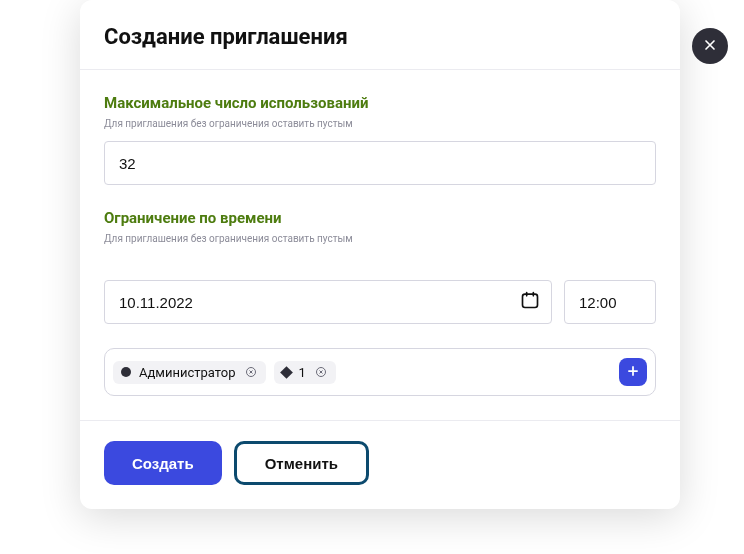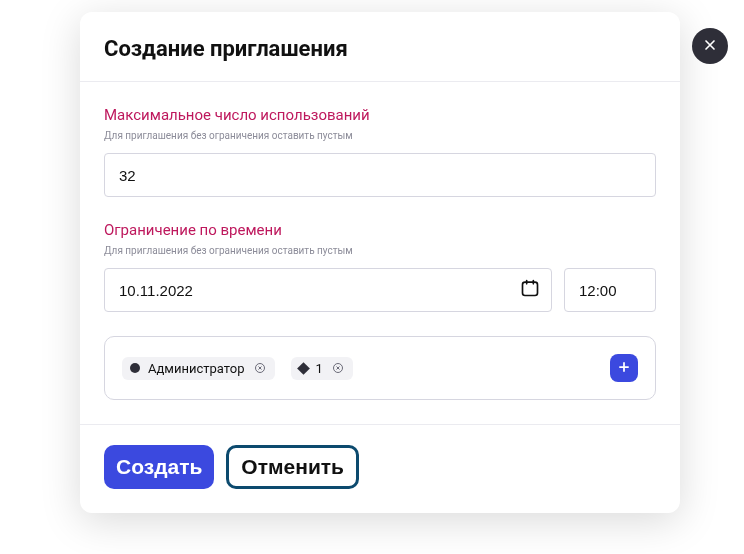--- a/index.html
+++ b/index.html
@@ -6,21 +6,21 @@
   body {
     font-family: -apple-system, BlinkMacSystemFont, "Segoe UI", Roboto, Helvetica, Arial, sans-serif;
     background: #fff;
     width: 744px;
     height: 554px;
     position: relative;
   }
   .modal {
     position: absolute;
     left: 80px;
-    top: 12px;
+    top: 0;
     width: 600px;
     background: #fff;
     border-radius: 12px;
     box-shadow: 0 8px 40px rgba(0,0,0,0.15);
     display: flex;
     flex-direction: column;
   }
   .modal-header {
     padding: 24px 24px 20px 24px;
     border-bottom: 1px solid #ebebf0;
@@ -30,56 +30,56 @@
     font-weight: 700;
     color: #111;
   }
   .modal-body {
     padding: 24px;
     display: flex;
     flex-direction: column;
     gap: 24px;
   }
   .field-group { display: flex; flex-direction: column; gap: 6px; }
-  .field-label { font-size: 15px; font-weight: 400; color: #be185d; }
+  .field-label { font-size: 15px; font-weight: 700; color: #4d7c0f; }
   .field-help { font-size: 10px; color: #8c8c99; margin-bottom: 6px; }
   .input {
     width: 100%;
     height: 44px;
     border: 1px solid #d6d6e0;
     border-radius: 4px;
     padding: 0 14px;
     font-size: 15px;
     color: #111;
     background: #fff;
   }
-  .row-date { display: flex; gap: 12px; }
+  .row-date { display: flex; gap: 12px; margin-top: 24px; }
   .date-wrap {
     flex: 1;
     position: relative;
     display: flex;
     align-items: center;
   }
   .date-wrap .input { padding-right: 44px; }
   .calendar-icon {
     position: absolute;
     right: 12px;
     top: 50%;
     transform: translateY(-50%);
     color: #111;
     pointer-events: none;
   }
   .time-wrap { width: 92px; }
   .roles-box {
     border: 1px solid #d6d6e0;
     border-radius: 10px;
-    padding: 17px;
-    display: flex;
-    align-items: center;
-    gap: 16px;
+    padding: 8px;
+    display: flex;
+    align-items: center;
+    gap: 8px;
     min-height: 48px;
   }
   .chip {
     display: inline-flex;
     align-items: center;
     gap: 8px;
     background: #f2f2f5;
     border-radius: 6px;
     padding: 4px 8px;
     font-size: 13px;
@@ -109,23 +109,23 @@
   }
   .modal-footer {
     border-top: 1px solid #ebebf0;
     padding: 20px 24px 24px 24px;
     display: flex;
     align-items: center;
     gap: 12px;
   }
   .btn {
     height: 44px;
-    padding: 0 12px;
+    padding: 0 28px;
     border-radius: 10px;
-    font-size: 21px;
+    font-size: 15px;
     font-weight: 600;
     cursor: pointer;
     border: none;
     display: inline-flex;
     align-items: center;
     justify-content: center;
   }
   .btn-primary { background: #3b49df; color: #fff; }
   .btn-secondary { background: #fff; color: #111; border: 3px solid #0c4a6e; }
   .btn-ghost { background: transparent; color: #111; font-weight: 600; margin-left: auto; }

